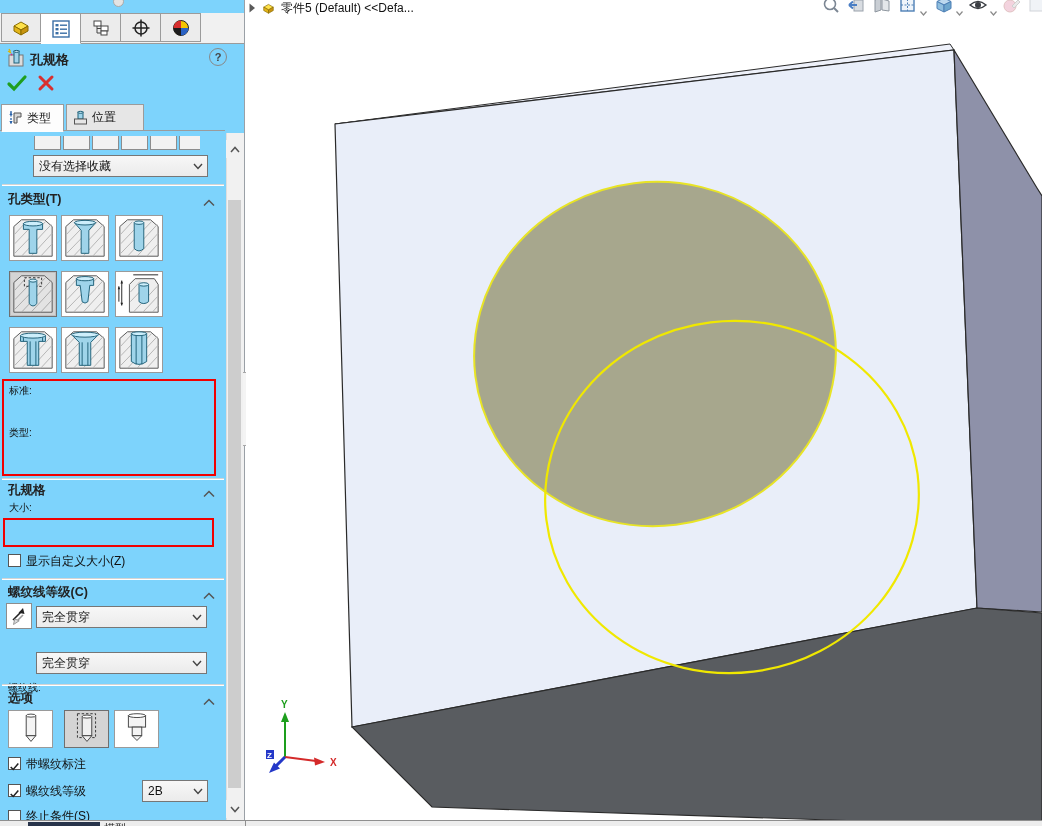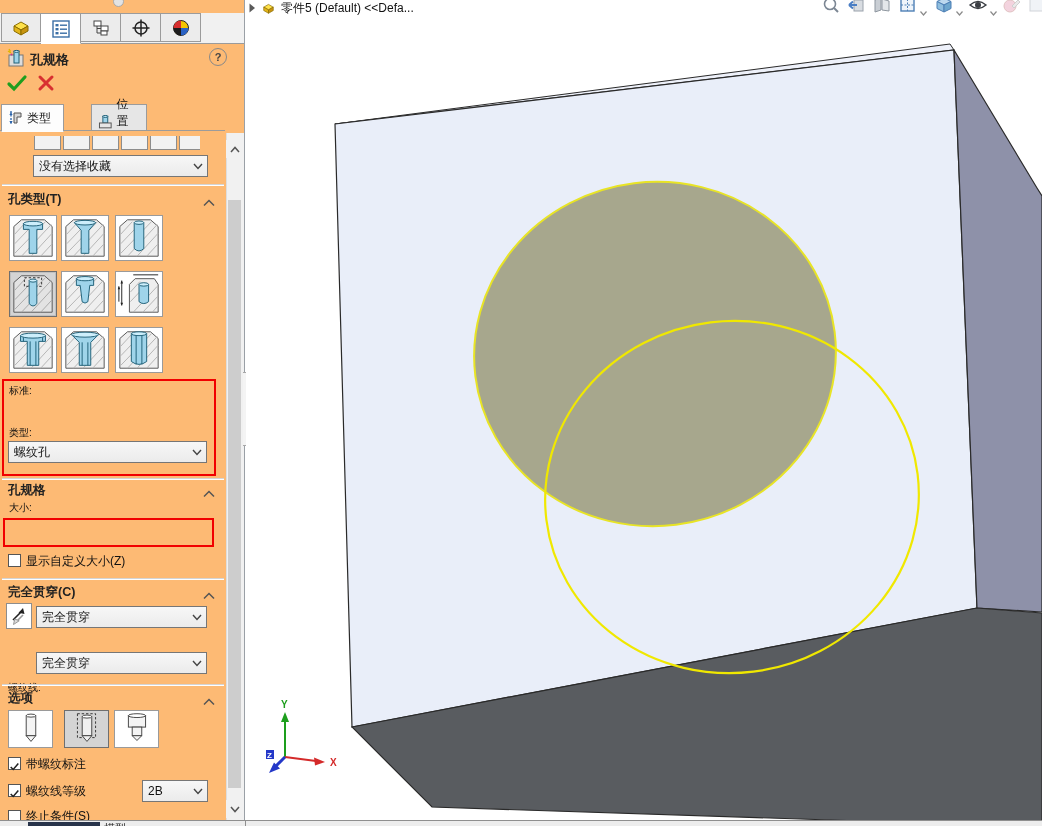--- a/index.html
+++ b/index.html
@@ -1,20 +1,20 @@
 <!DOCTYPE html>
 <html><head>
 <meta charset="utf-8">
 <style>
   html,body{margin:0;padding:0;background:#fff;}
   .screen{position:relative;width:1042px;height:826px;overflow:hidden;background:#fff;
           font-family:"Liberation Sans","DejaVu Sans",sans-serif;color:#111;}
   .abs{position:absolute;}
   
-  .panel{position:absolute;left:0;top:0;width:245px;height:826px;background:#fdba74;border-right:1px solid #9aa0a6;box-sizing:border-box;}
+  .panel{position:absolute;left:0;top:0;width:245px;height:826px;background:#7dd3fc;border-right:1px solid #9aa0a6;box-sizing:border-box;}
   .mtabstrip{position:absolute;left:0;top:13px;width:244px;height:30px;background:#f1f1f1;border-bottom:1px solid #9b9b9b;}
   .mtab{position:absolute;top:0;width:40px;height:29px;background:#ececec;border:1px solid #9b9b9b;border-left:none;box-sizing:border-box;display:flex;align-items:center;justify-content:center;}
   .mtab.first{border-left:1px solid #9b9b9b;}
   .mtab.active{background:#fff;height:31px;border-bottom:1px solid #fff;}
   .pmtitle{font-size:13px;font-weight:bold;color:#222;}
   .subtab{position:absolute;top:104px;height:27px;border:1px solid #9b9b9b;box-sizing:border-box;display:flex;align-items:center;gap:4px;padding:0 6px;font-size:12px;background:#e6e6e6;}
   .subtab.active{background:#fdfdfd;height:28px;border-bottom:1px solid #fdfdfd;z-index:2;}
   .pm-divider-top{position:absolute;left:0;top:130px;width:225px;height:1px;background:#9b9b9b;}
   .lbl{position:absolute;font-size:10px;color:#111;white-space:nowrap;}
   .sect{position:absolute;left:8px;width:210px;height:16px;font-size:12.5px;font-weight:bold;color:#222;}
@@ -121,21 +121,21 @@
     </div>
 
     <div class="subtab active" style="left:1px;width:63px;">
       <svg width="15" height="16" viewBox="0 0 15 16">
         <path d="M3 1 V15" stroke="#2a62a8" stroke-width="1.3" stroke-dasharray="2 1.5"></path>
         <path d="M3 2 L1.4 5 H4.6 Z M3 14 L1.4 11 H4.6 Z" fill="#2a62a8"></path>
         <path d="M6 3 H13 V7 H9 V13 H6 Z" fill="#d8d8d8" stroke="#555"></path>
       </svg>
       <span>类型</span>
     </div>
-    <div class="subtab" style="left:91px;width:56px;align-items:flex-end;">
+    <div class="subtab" style="left:66px;width:78px;">
       <svg width="15" height="16" viewBox="0 0 15 16">
         <rect x="5" y="2" width="5" height="7" fill="#9fd4ea" stroke="#1f6078"></rect>
         <ellipse cx="7.5" cy="2.3" rx="2.5" ry="1" fill="#cdeefb" stroke="#1f6078"></ellipse>
         <rect x="1.5" y="9" width="12" height="5" fill="#e6e6e6" stroke="#555"></rect>
       </svg>
       <span>位置</span>
     </div>
     <div class="pm-divider-top"></div>
 
     <div class="abs" style="left:34px;top:136px;width:166px;height:14px;overflow:hidden;">
@@ -244,26 +244,20 @@
         <path d="M5 18 L17 5 M5 28 L27 5 M5 38 L37 5 M12 41 L43 8 M22 41 L44 17 M32 41 L44 28" stroke="#b4b4b4" stroke-width="1"></path>
         <path d="M16 5 H32 V34 Q24 40 16 34 Z" fill="#9fd4ea" stroke="#1f6078"></path>
         <path d="M21 5 V37 M27 5 V37" stroke="#1f6078" stroke-width="1"></path>
         <ellipse cx="24" cy="5" rx="8" ry="2" fill="#cdeefb" stroke="#1f6078"></ellipse>
       </svg>
     </div>
 
     <div class="redbox" style="left:2px;top:379px;width:214px;height:97px;"></div>
     <div class="lbl" style="left:9px;top:384px;">标准:</div>
     <div class="lbl" style="left:9px;top:426px;">类型:</div>
-    <div class="combo" style="left:8px;top:441px;width:199px;">
-      <span>螺纹孔</span>
-      <svg class="chev" width="10" height="7" viewBox="0 0 10 7">
-          <path d="M1 1 L5 5.5 L9 1" fill="none" stroke="#444" stroke-width="1.4"></path>
-        </svg>
-    </div>
 
     <div class="hr" style="top:478px;"></div>
 
     <div class="sect" style="top:482px;">
       <span>孔规格</span>
     </div>
     <div class="abs" style="left:203px;top:484px;">
       <svg width="12" height="8" viewBox="0 0 12 8">
           <path d="M1 6.5 L6 1.5 L11 6.5" fill="none" stroke="#555" stroke-width="1.5"></path>
         </svg>
@@ -271,21 +265,21 @@
     <div class="lbl" style="left:9px;top:501px;">大小:</div>
     <div class="redbox" style="left:3px;top:518px;width:211px;height:29px;"></div>
     <div>
       <div class="cbx" style="left:8px;top:554px;"></div>
       <div class="cblbl" style="left:26px;top:553px;">显示自定义大小(Z)</div>
     </div>
 
     <div class="hr" style="top:578px;"></div>
 
     <div class="sect" style="top:584px;">
-      <span>完全贯穿(C)</span>
+      <span>螺纹线等级(C)</span>
     </div>
     <div class="abs" style="left:203px;top:586px;">
       <svg width="12" height="8" viewBox="0 0 12 8">
           <path d="M1 6.5 L6 1.5 L11 6.5" fill="none" stroke="#555" stroke-width="1.5"></path>
         </svg>
     </div>
     <div class="abs" style="left:6px;top:603px;width:26px;height:26px;border:1px solid #8d8d8d;background:#fff;box-sizing:border-box;">
       <svg width="24" height="24" viewBox="0 0 24 24">
         <path d="M6 16 L15 7" stroke="#222" stroke-width="1.6"></path>
           <path d="M16 4 L17.5 10 L11.5 8.8 Z" fill="#222"></path>

